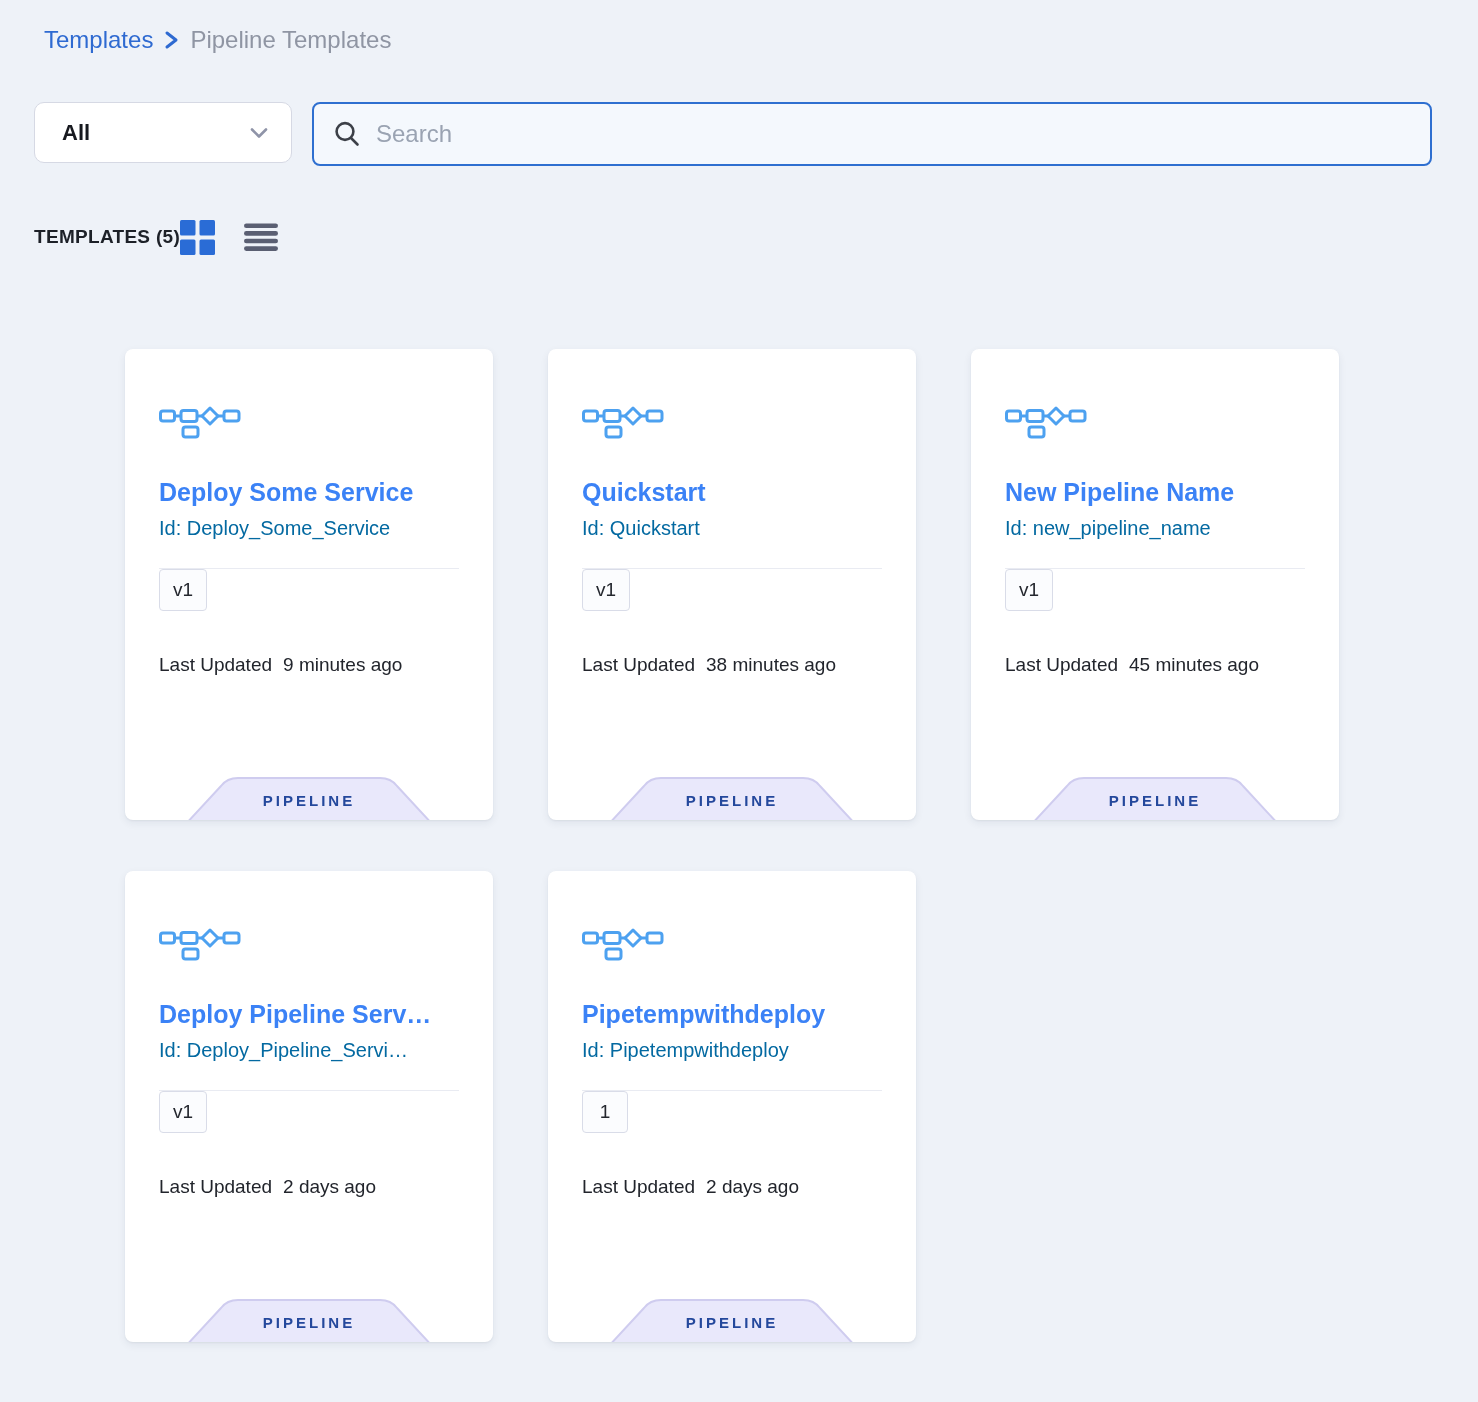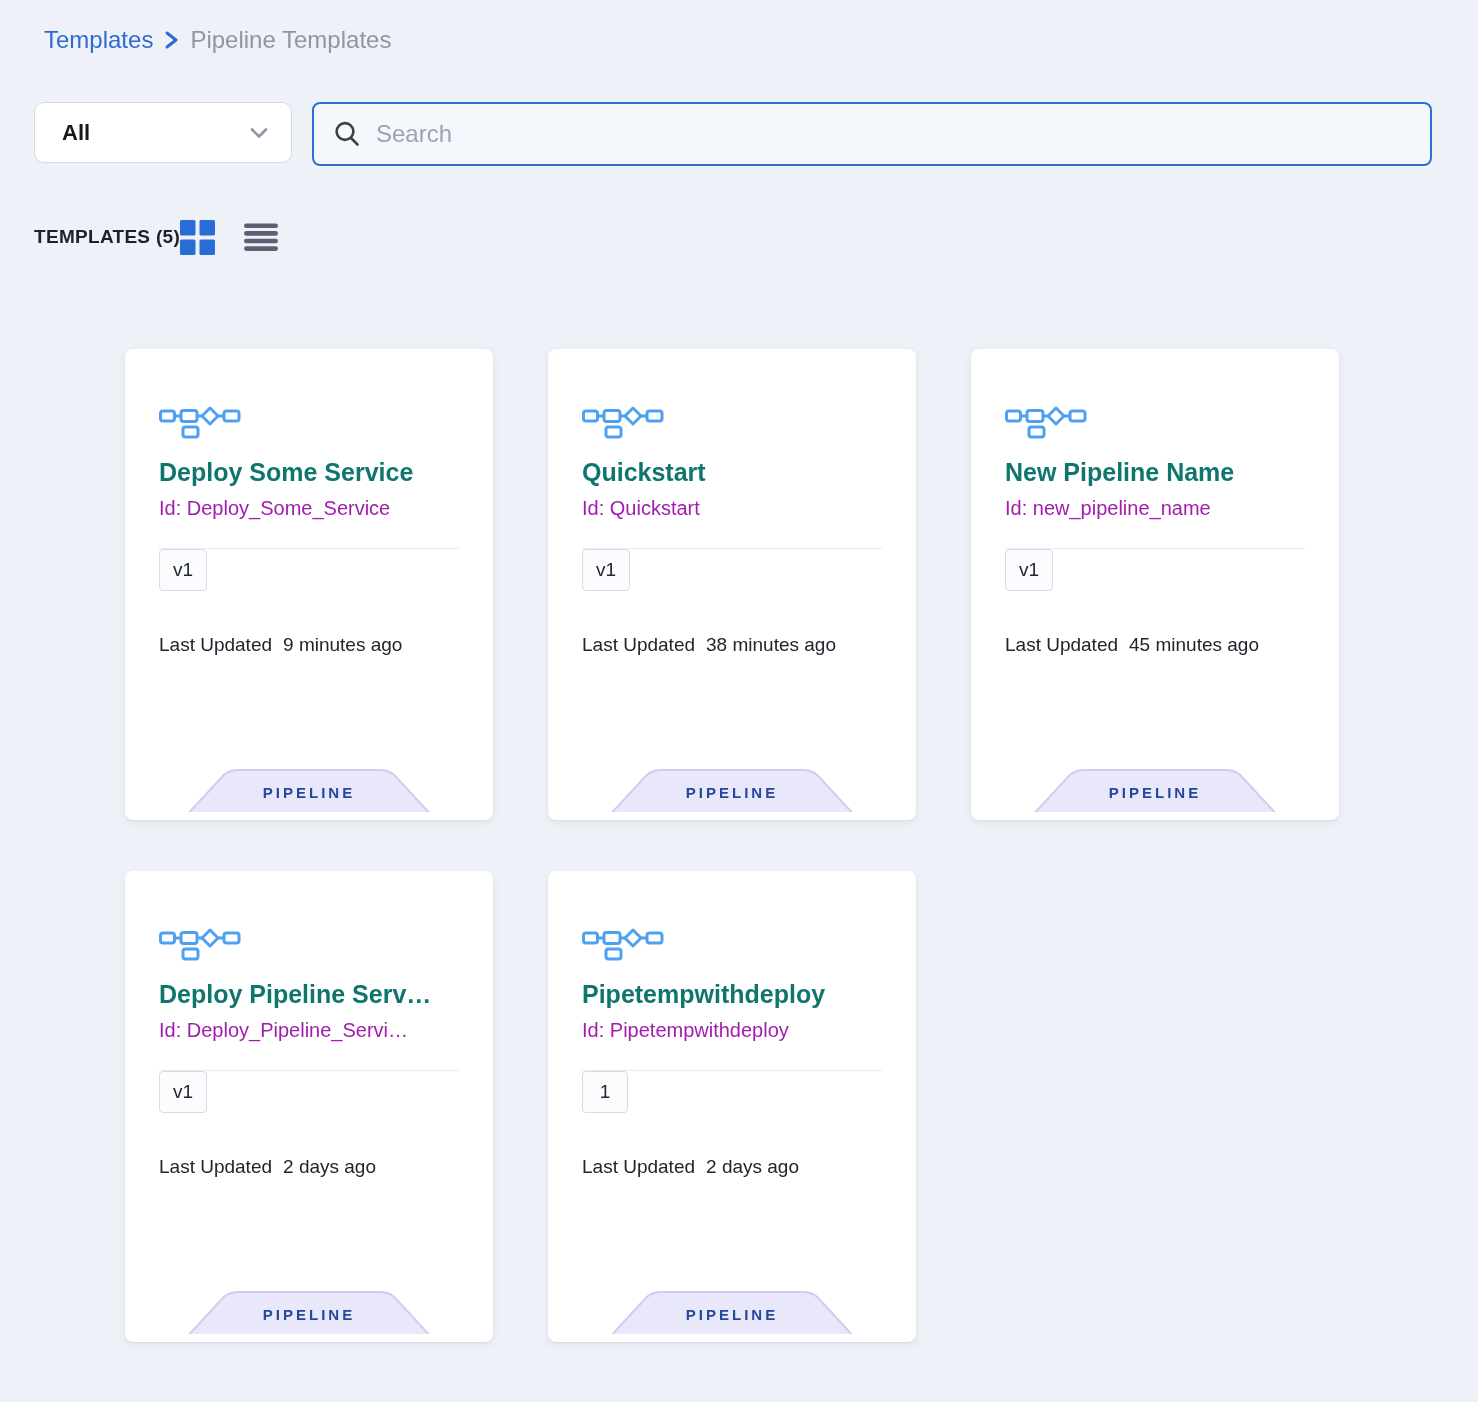--- a/index.html
+++ b/index.html
@@ -64,39 +64,39 @@
     column-gap:55px; row-gap:51px;
   }
   .card {
     width:368px; height:471px;
     background:#ffffff; border-radius:8px;
     box-shadow:0 1px 2px rgba(34,44,72,.06), 0 3px 8px rgba(34,44,72,.07);
     position:relative; padding:0 34px; cursor:pointer;
   }
   .card-icon { padding-top:53px; height:83px; }
   .card-title {
-    margin-top:26px; font-size:25px; font-weight:600; color:#0f766e;
+    margin-top:46px; font-size:25px; font-weight:600; color:#3b82f6;
     white-space:nowrap; overflow:hidden;
   }
   .card-id {
-    margin-top:10px; font-size:20px; color:#a21caf;
+    margin-top:10px; font-size:20px; color:#0369a1;
     white-space:nowrap; overflow:hidden;
   }
   .card-divider { margin-top:28px; height:1px; background:#e9ebf2; }
   .version-badge {
     display:inline-block; 
     border:1px solid #d9dce8; border-radius:4px; background:#fbfcfe;
     padding:9px 13px; font-size:19px; color:#24272e; min-width:46px; text-align:center;
   }
   .updated {
     margin-top:43px; display:flex; gap:11px;
     font-size:19px; color:#22252c;
   }
   .type-tag {
-    position:absolute; bottom:8px; left:50%; transform:translateX(-50%);
+    position:absolute; bottom:0; left:50%; transform:translateX(-50%);
     width:246px; height:43px; overflow:hidden;
   }
   .type-tag svg { position:absolute; inset:0; }
   .type-tag .tag-label {
     position:absolute; left:0; right:0; top:0; bottom:0;
     display:flex; align-items:center; justify-content:center;
     padding-top:4px;
     font-size:15px; font-weight:700; letter-spacing:3px; color:#24489c;
   }
 </style>

